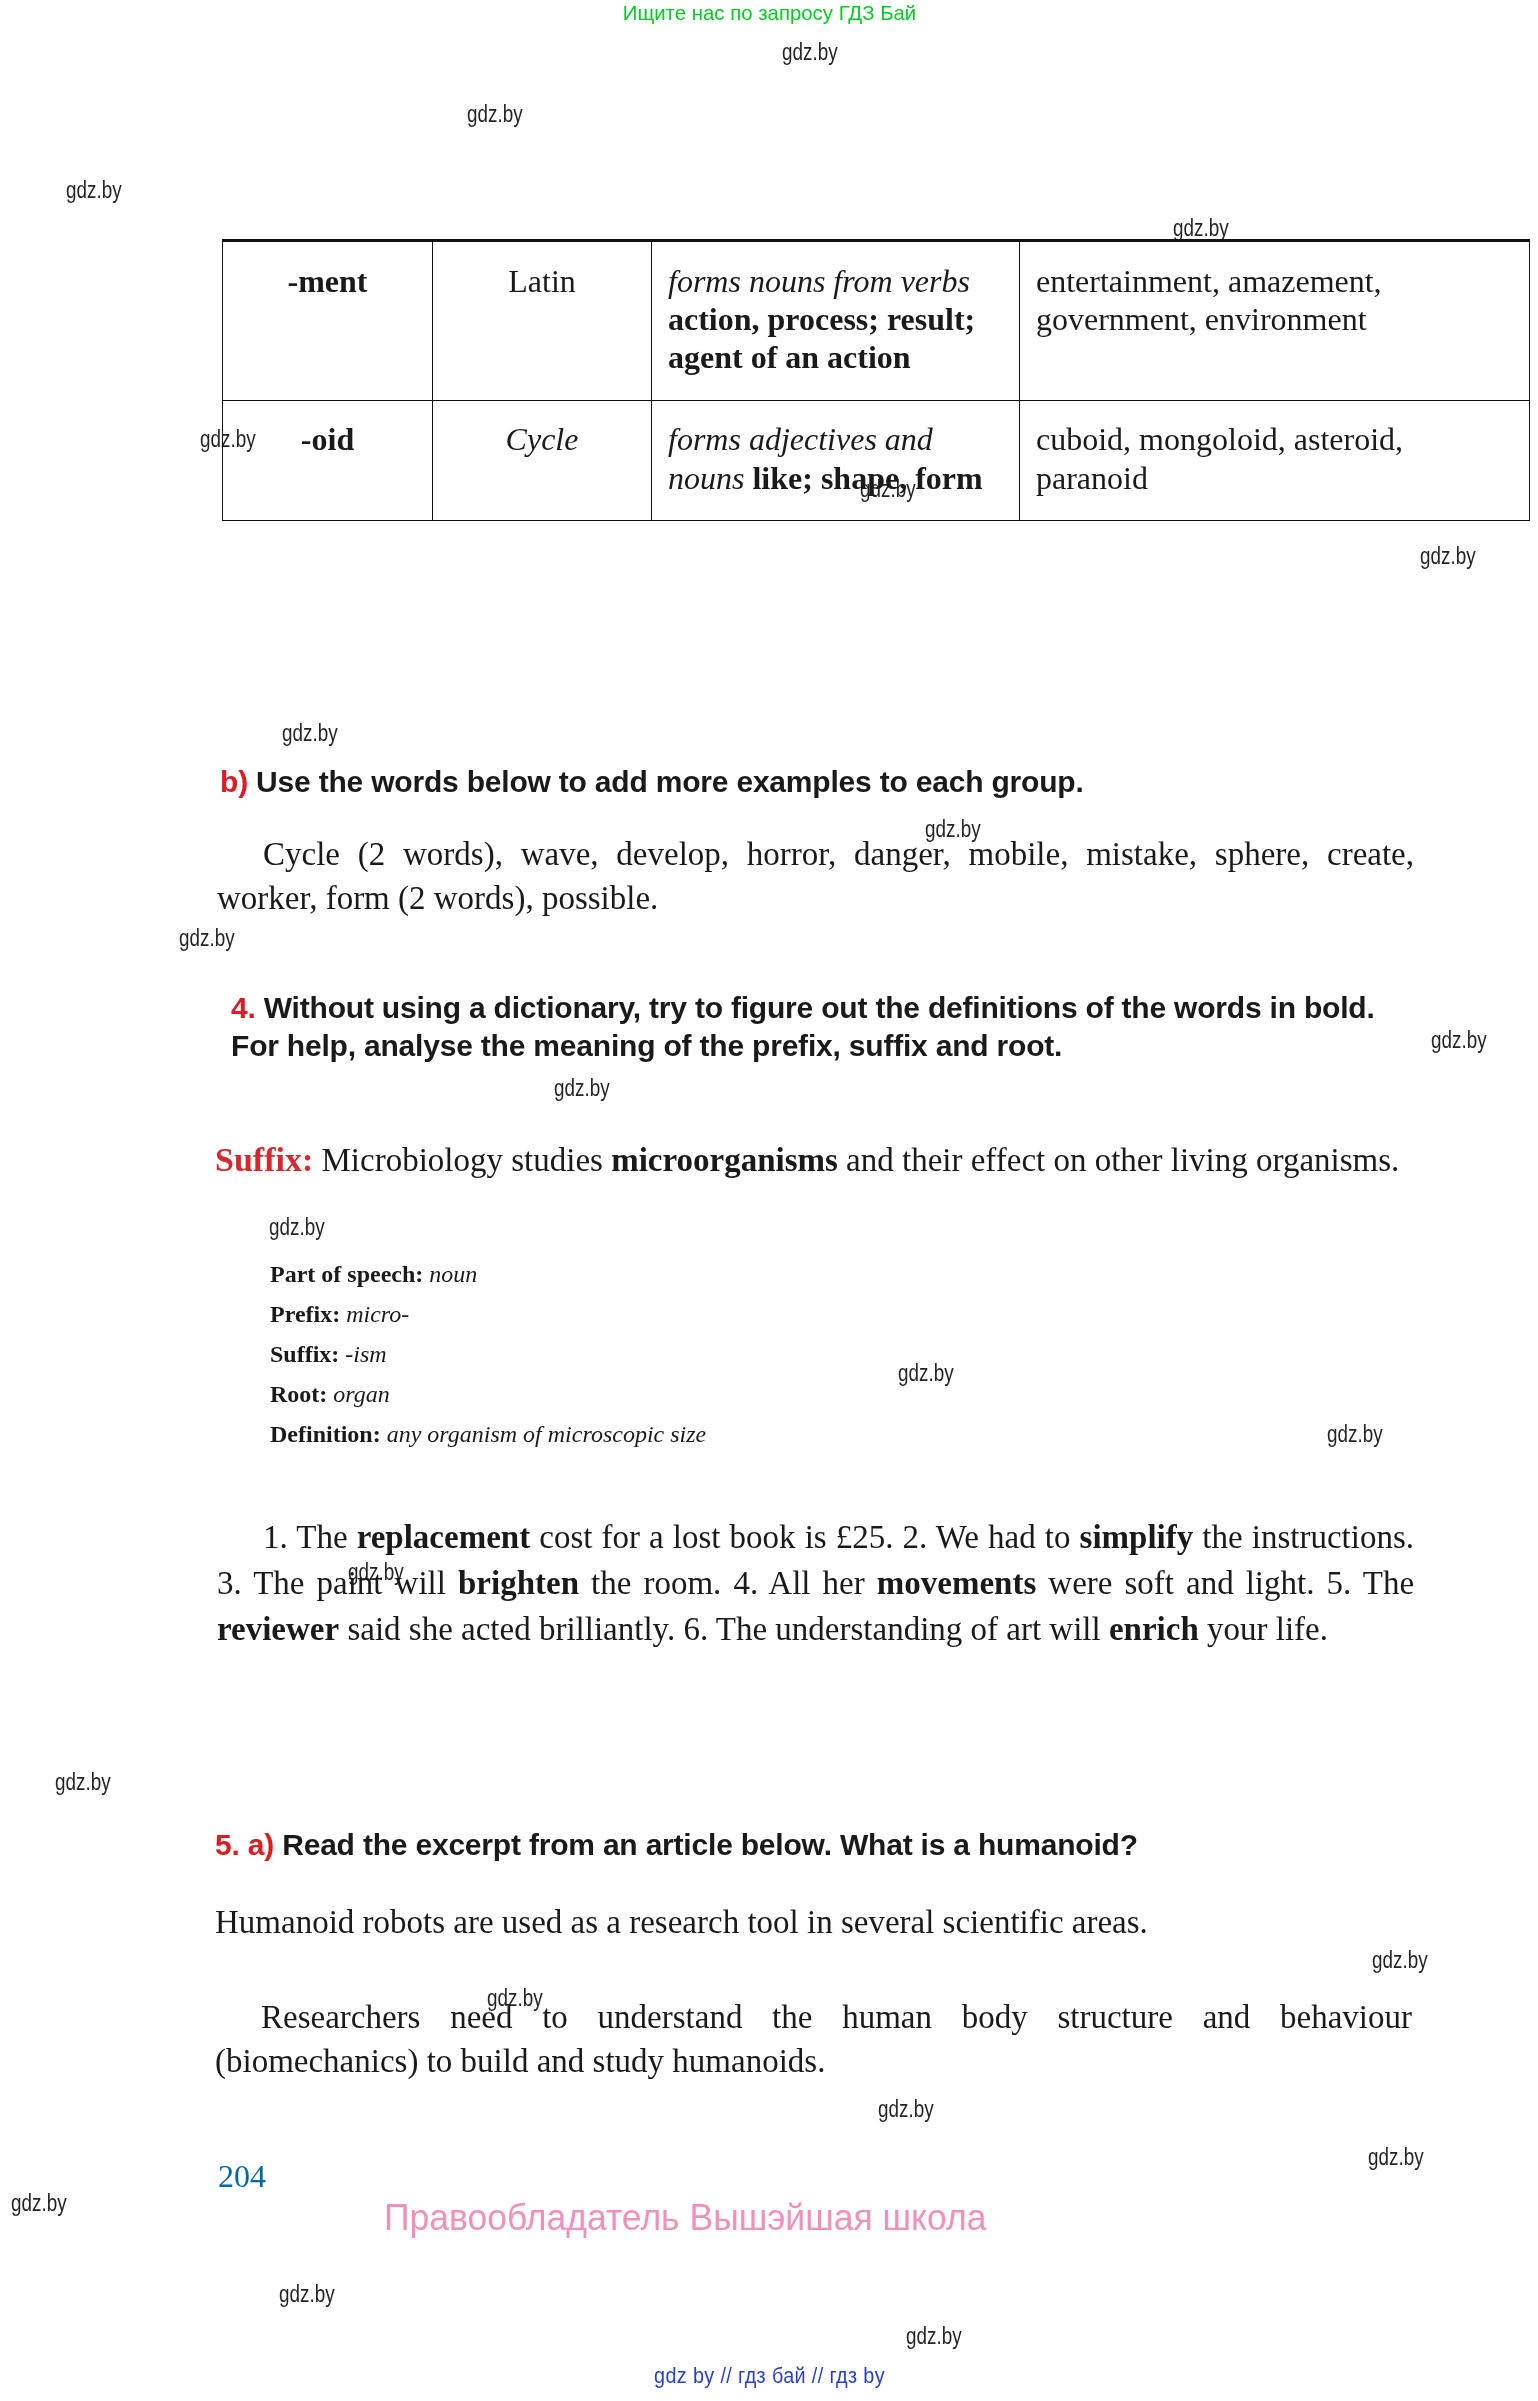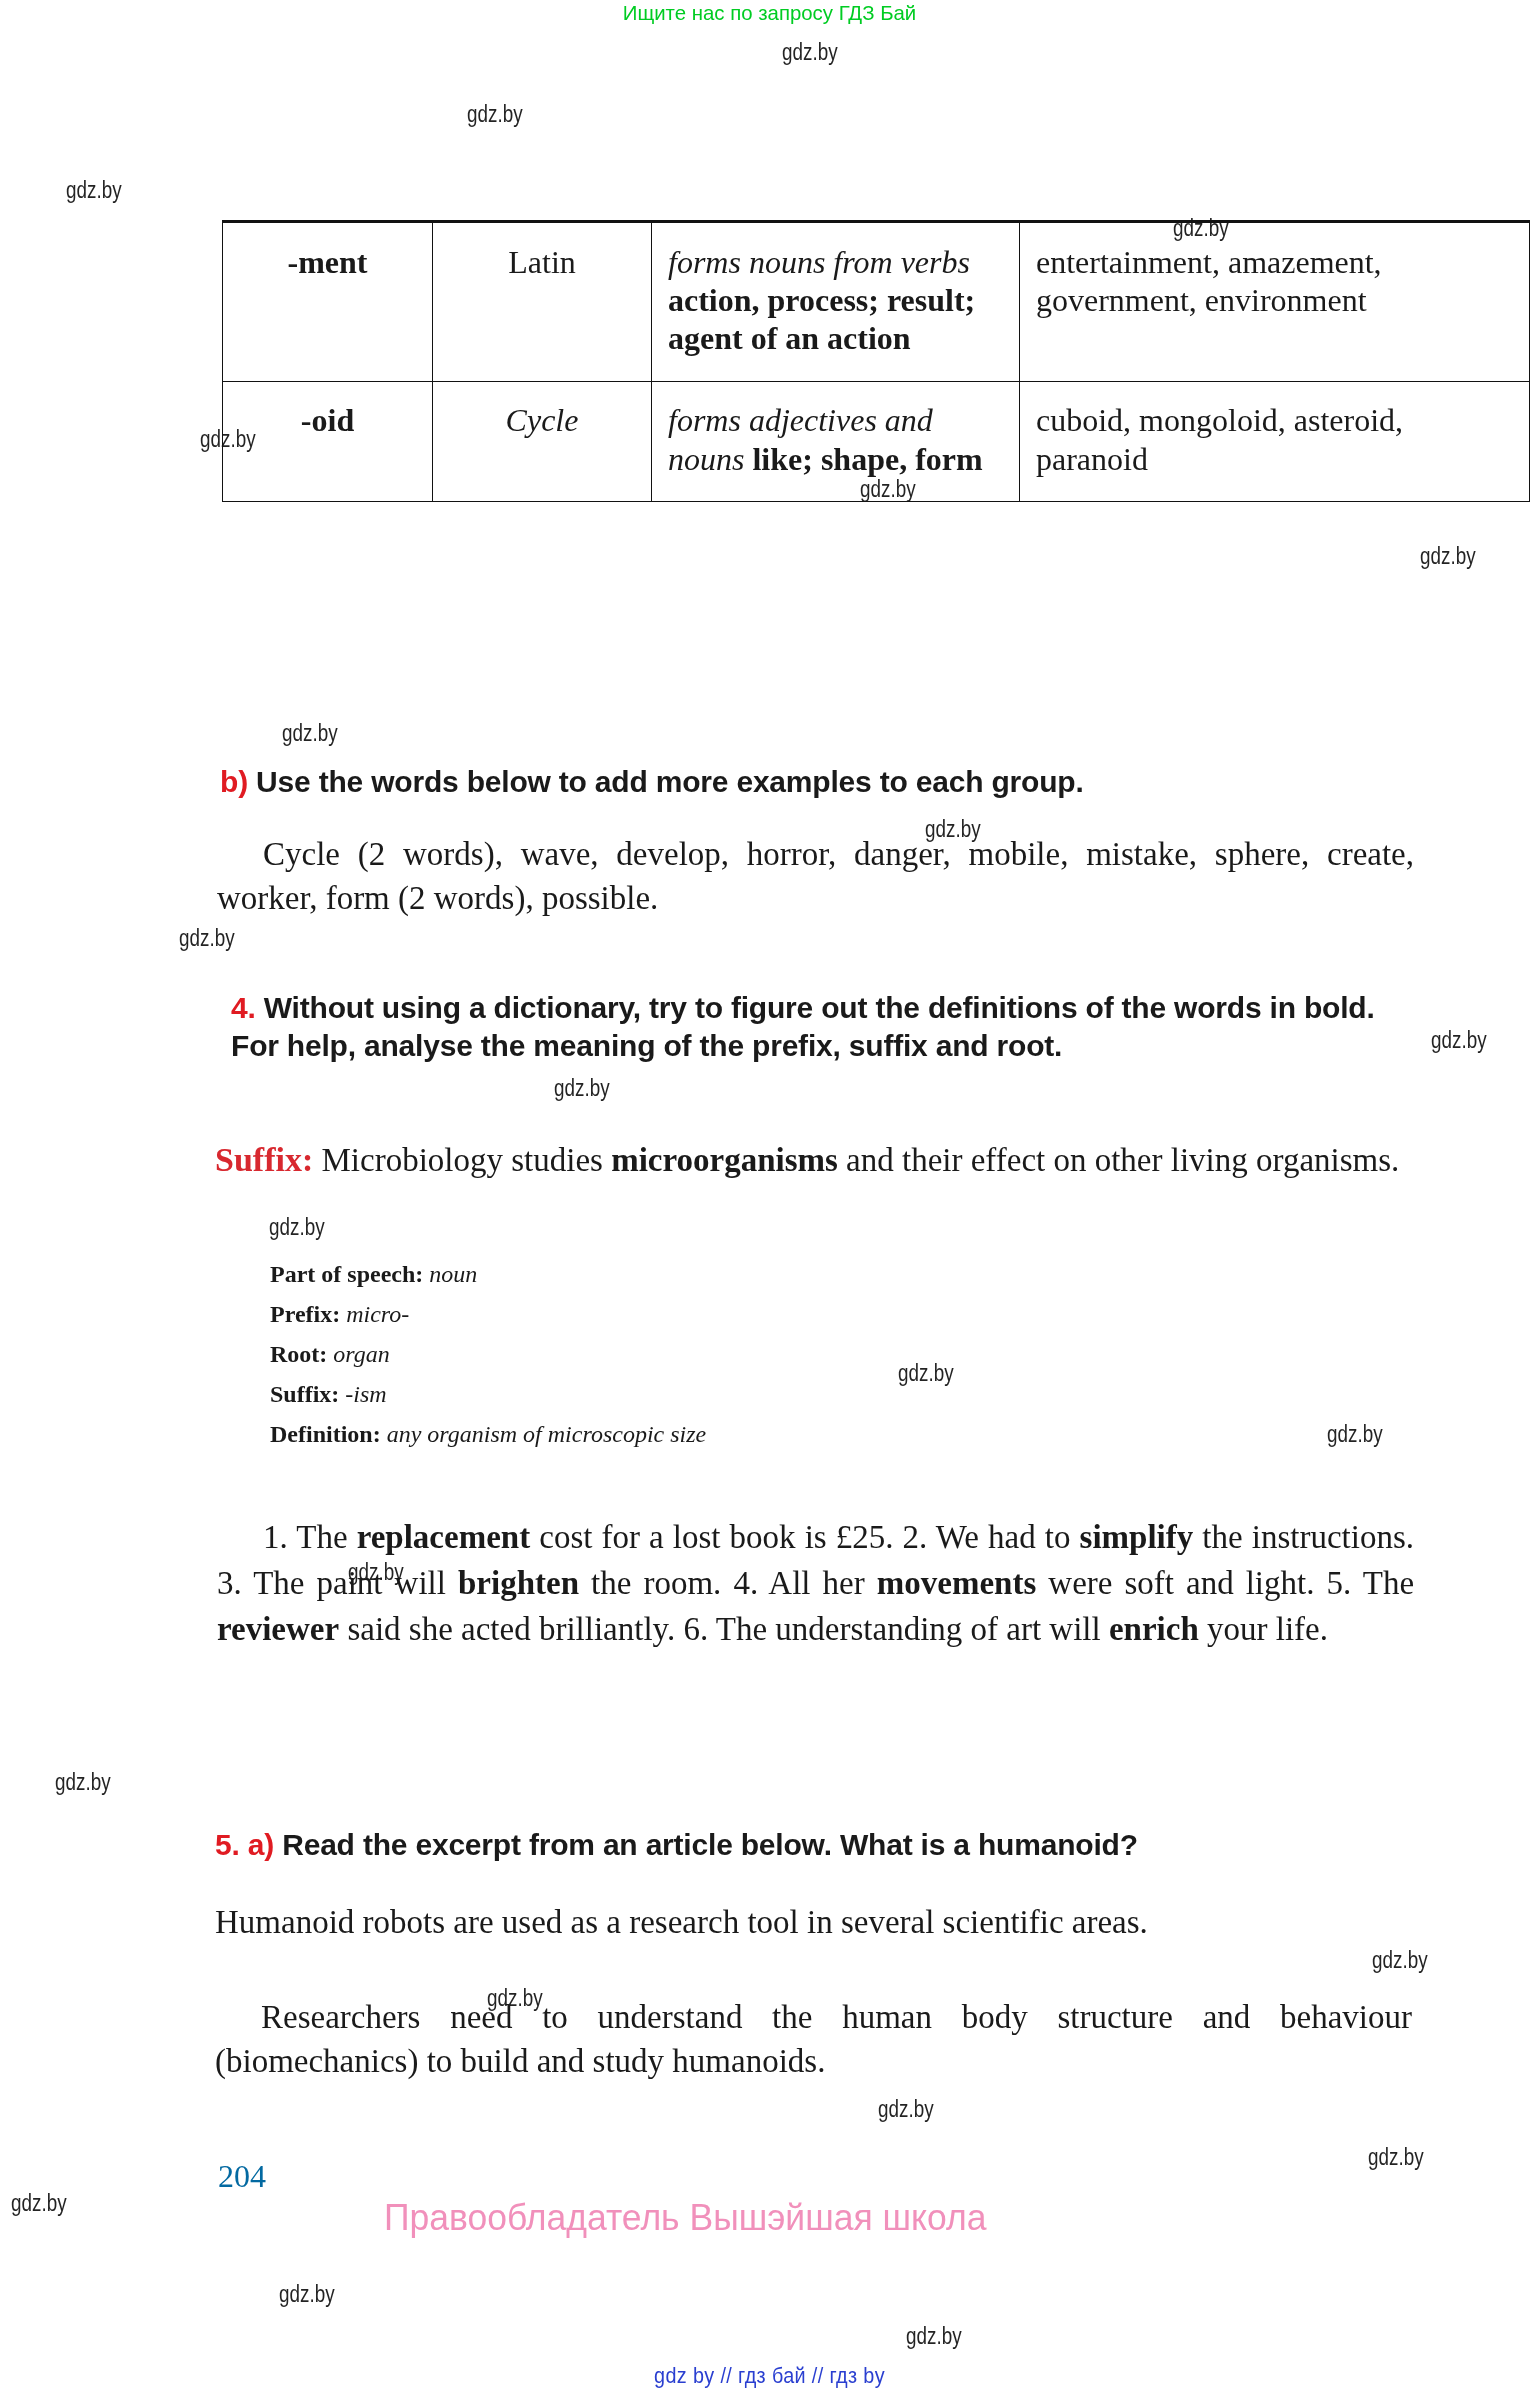--- a/index.html
+++ b/index.html
@@ -62,21 +62,21 @@
     color: #f190bb;
     white-space: nowrap;
     transform: scaleX(0.96);
     transform-origin: left center;
   }
 
   
   .suffix-table {
     position: absolute;
     left: 222px;
-    top: 220px;
+    top: 239px;
     width: 1175px;
     border-collapse: collapse;
     table-layout: fixed;
     padding-left: 48px;
   }
   .suffix-table td {
     border: 1.8px solid #121212;
     vertical-align: top;
     padding: 19.5px 16px 23px 16px;
     font-size: 32px;
@@ -239,26 +239,26 @@
   <div class="analysis">
     <div>
       <b>Part of speech:</b>
       <i>noun</i>
     </div>
     <div>
       <b>Prefix:</b>
       <i>micro-</i>
     </div>
     <div>
+      <b>Suffix:</b>
+      <i>-ism</i>
+    </div>
+    <div>
       <b>Root:</b>
       <i>organ</i>
-    </div>
-    <div>
-      <b>Suffix:</b>
-      <i>-ism</i>
     </div>
     <div>
       <b>Definition:</b>
       <i>any organism of microscopic size</i>
     </div>
   </div>
 
   <div class="blk justify indent" style="left:217px; top:1514px; width:1197px; line-height:1.40;">
     <span>1.</span><span> The </span><b>replacement</b><span> cost for a lost book is £25.</span>
     <span>2.</span><span> We had to </span><b>simplify</b><span> the instructions.</span>

